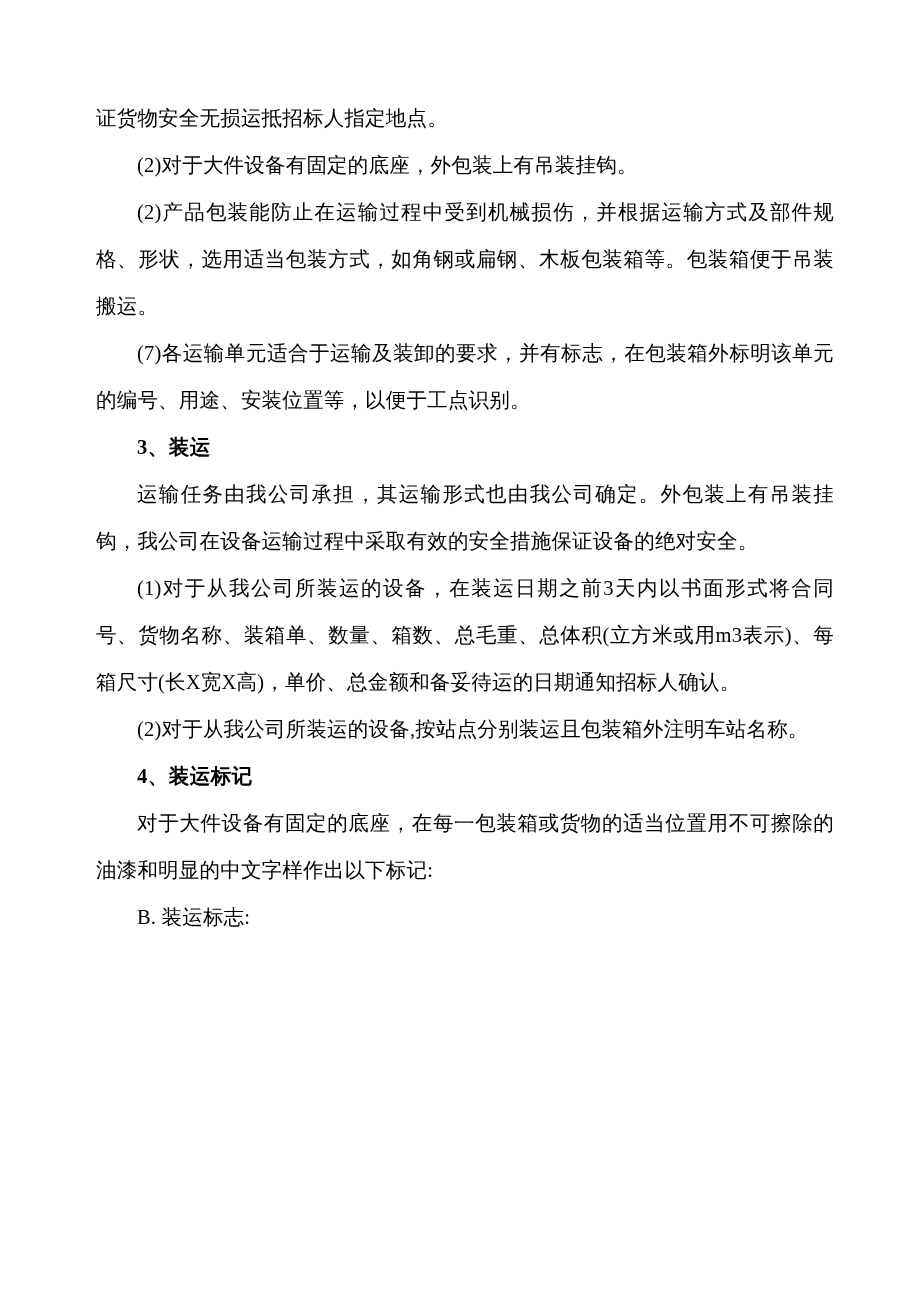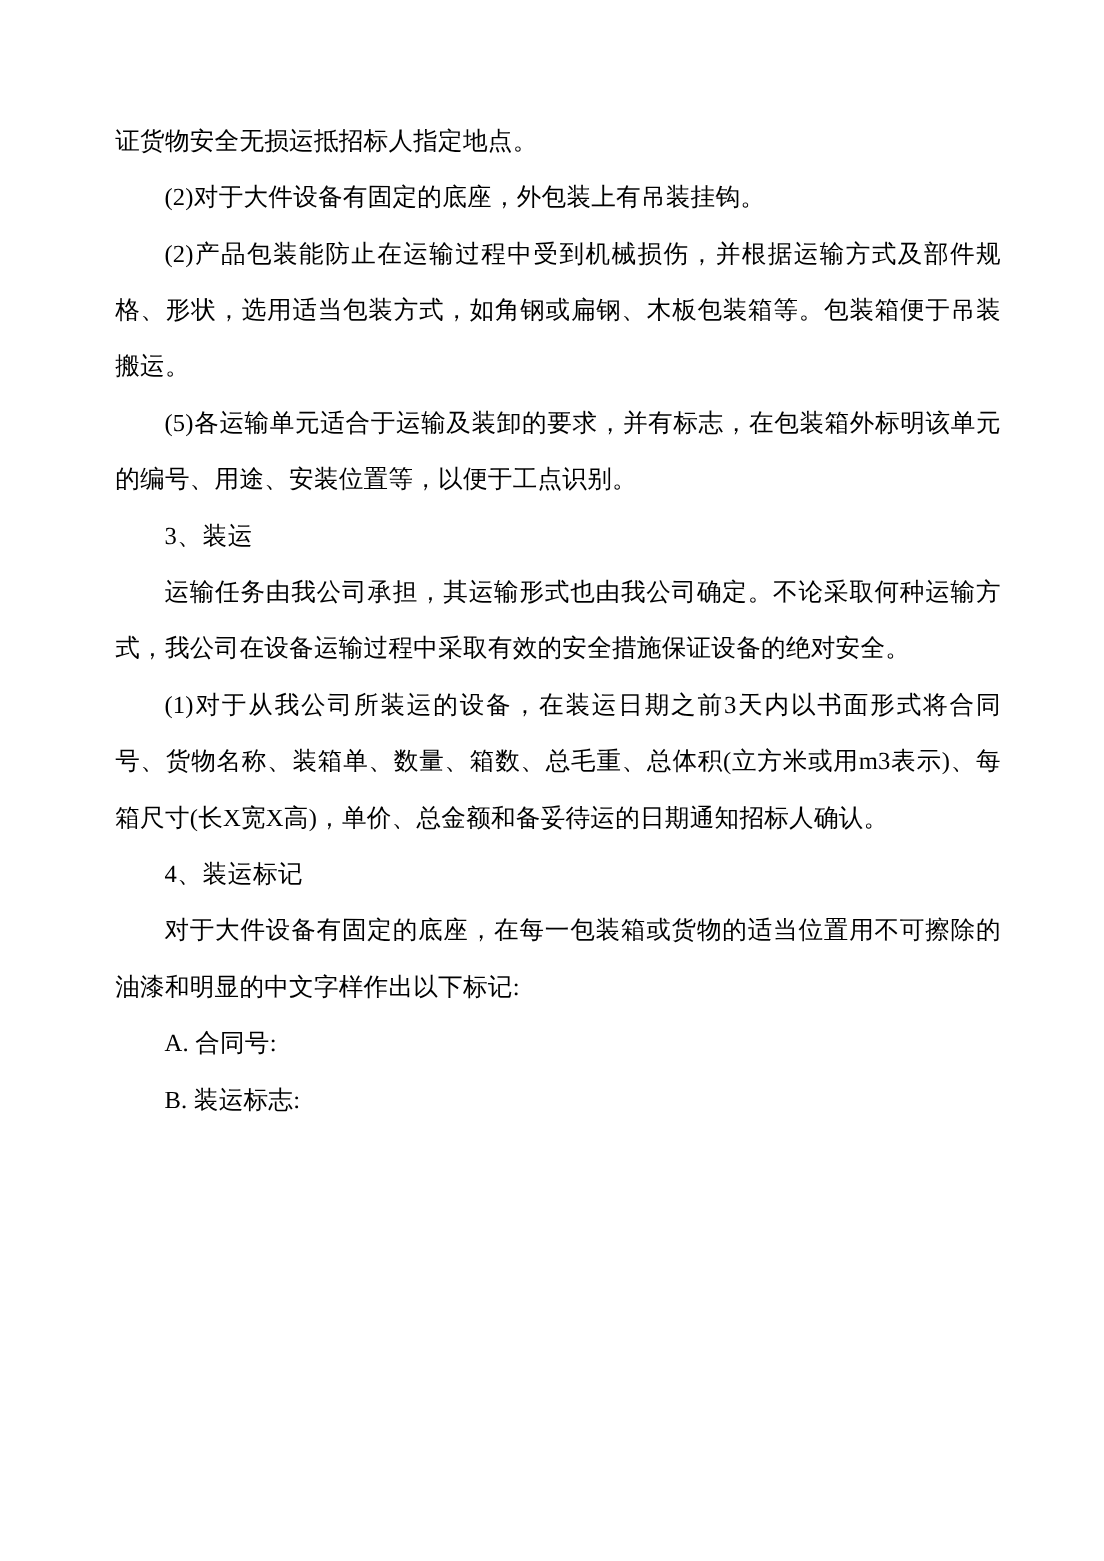--- a/index.html
+++ b/index.html
@@ -28,53 +28,53 @@
   p {
     margin: 0;
     text-align: justify;
     text-justify: inter-ideograph;
     letter-spacing: 0.2px;
   }
   .indent {
     text-indent: 41px;
   }
   .heading {
-    font-weight: normal;
+    font-weight: bold;
     text-indent: 41px;
     letter-spacing: 0.5px;
   }
   .item {
     text-indent: 41px;
   }
 </style>
 </head>
 <body>
 
 <div class="page">
   <div class="doc-body">
 
     <p class="flow">证货物安全无损运抵招标人指定地点。</p>
 
     <p class="item">(2)对于大件设备有固定的底座，外包装上有吊装挂钩。</p>
 
     <p class="item">(2)产品包装能防止在运输过程中受到机械损伤，并根据运输方式及部件规格、形状，选用适当包装方式，如角钢或扁钢、木板包装箱等。包装箱便于吊装搬运。</p>
 
-    <p class="item">(5)各运输单元适合于运输及装卸的要求，并有标志，在包装箱外标明该单元的编号、用途、安装位置等，以便于工点识别。</p>
+    <p class="item">(7)各运输单元适合于运输及装卸的要求，并有标志，在包装箱外标明该单元的编号、用途、安装位置等，以便于工点识别。</p>
 
 
     <p class="heading">3、装运</p>
 
-    <p class="indent">运输任务由我公司承担，其运输形式也由我公司确定。不论采取何种运输方式，我公司在设备运输过程中采取有效的安全措施保证设备的绝对安全。</p>
+    <p class="indent">运输任务由我公司承担，其运输形式也由我公司确定。外包装上有吊装挂钩，我公司在设备运输过程中采取有效的安全措施保证设备的绝对安全。</p>
 
     <p class="item">(1)对于从我公司所装运的设备，在装运日期之前3天内以书面形式将合同号、货物名称、装箱单、数量、箱数、总毛重、总体积(立方米或用m3表示)、每箱尺寸(长X宽X高)，单价、总金额和备妥待运的日期通知招标人确认。</p>
 
+    <p class="item">(2)对于从我公司所装运的设备,按站点分别装运且包装箱外注明车站名称。</p>
 
 
     <p class="heading">4、装运标记</p>
 
     <p class="indent">对于大件设备有固定的底座，在每一包装箱或货物的适当位置用不可擦除的油漆和明显的中文字样作出以下标记:</p>
 
-    <p class="item">A. 合同号:</p>
 
     <p class="item">B. 装运标志:</p>
 
   </div>
 </div>
 
 </body></html>

